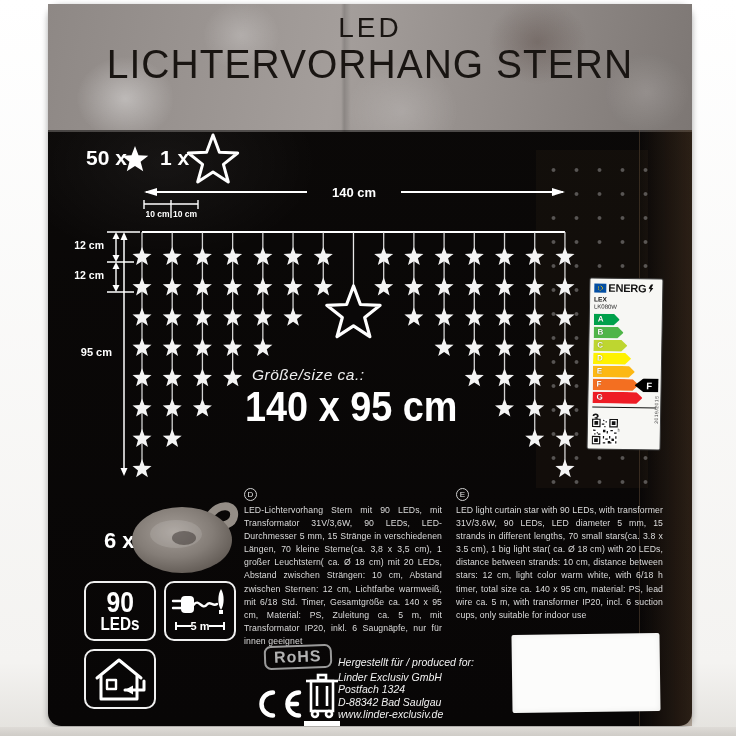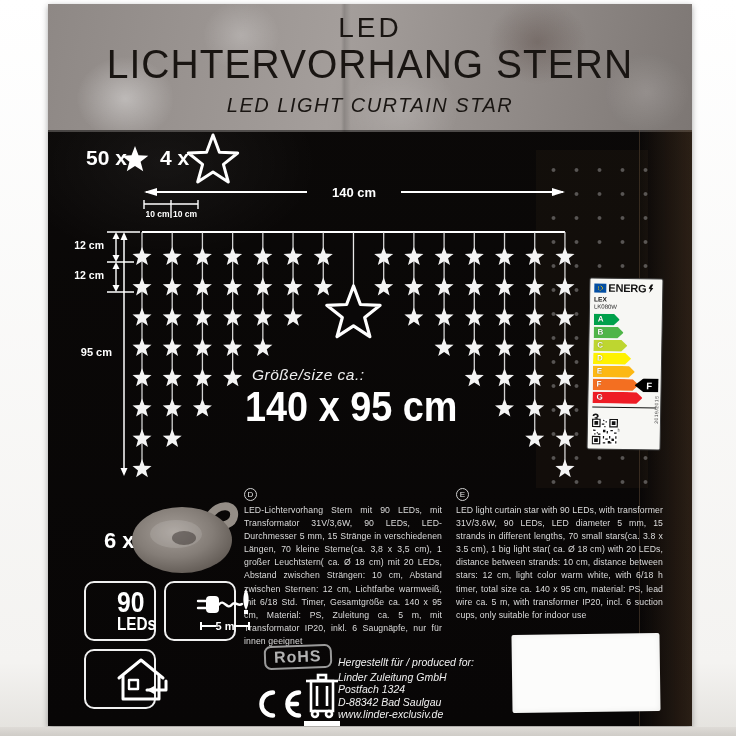--- a/index.html
+++ b/index.html
@@ -8,21 +8,21 @@
     background:linear-gradient(#ffffff 0%,#f4f3f1 90%,#e3e1dd 100%);
     font-family:"Liberation Sans",sans-serif;
   }
   .floor{position:absolute;left:0;right:0;bottom:0;height:9px;
     background:linear-gradient(#dedbd7,#cfccc7);}
   
   .box{position:absolute;left:48px;top:4px;width:644px;height:722px;
     background:
       radial-gradient(220px 140px at 18% 22%, rgba(255,255,255,.05), rgba(0,0,0,0) 70%),
       linear-gradient(#0b0908,#080606);
-    box-shadow:0 2px 6px rgba(0,0,0,.35);}
+    box-shadow:0 2px 6px rgba(0,0,0,.35);border-radius:13px;}
   
   .pkg-header{position:absolute;left:0;top:0;width:100%;height:126px;
     background:
       linear-gradient(90deg, rgba(0,0,0,0) 45.5%, rgba(0,0,0,.14) 46%, rgba(0,0,0,0) 47%),
       radial-gradient(70px 60px at 12% 75%, rgba(255,255,255,.38), rgba(255,255,255,0) 70%),
       radial-gradient(55px 50px at 30% 25%, rgba(255,255,255,.22), rgba(255,255,255,0) 70%),
       radial-gradient(80px 70px at 55% 85%, rgba(255,255,255,.16), rgba(255,255,255,0) 70%),
       radial-gradient(70px 60px at 76% 30%, rgba(90,75,70,.45), rgba(90,75,70,0) 70%),
       radial-gradient(60px 55px at 93% 70%, rgba(255,255,255,.14), rgba(255,255,255,0) 70%),
       linear-gradient(100deg,#8e8885 0%,#a49e9b 45%,#918b88 72%,#7d7774 100%);
@@ -82,21 +82,21 @@
   .desc{position:absolute;top:484px;color:#dcdcdc;font-size:8.7px;line-height:13.1px;
     text-align:justify;letter-spacing:.1px;}
   .desc-de{left:196px;width:198px;}
   .desc-en{left:408px;width:207px;}
   .circ{display:inline-block;width:11px;height:11px;line-height:11px;border:1px solid #cfcfcf;
     border-radius:50%;text-align:center;font-size:8px;margin-bottom:3px;color:#e8e8e8;}
   
   .badges{position:absolute;left:36px;top:577px;display:grid;
     grid-template-columns:72px 72px;grid-template-rows:60px 60px;gap:8px;}
   .badge{border:2.5px solid #f0f0f0;border-radius:10px;display:flex;flex-direction:column;
-    justify-content:center;color:#fff;padding-left:28px;}
+    align-items:center;justify-content:center;color:#fff;}
   .b-90{font-size:29px;font-weight:bold;line-height:25px;transform:scaleX(.85);}
   .b-leds{font-size:18px;font-weight:bold;line-height:18px;transform:scaleX(.85);}
   .b-ip{font-size:26px;font-weight:bold;transform:scaleX(.88);}
   
   .rohs{position:absolute;left:216px;top:641px;border:2px solid #9a9a9a;color:#b2b2b2;
     border-radius:7px;font-size:16px;font-weight:bold;letter-spacing:1px;padding:1px 8px;
     transform:rotate(-2deg);}
   .ce-ic{position:absolute;left:204px;top:684px;}
   .bin-ic{position:absolute;left:252px;top:668px;}
   
@@ -110,31 +110,30 @@
     border-radius:2px;transform:rotate(-.8deg);box-shadow:inset 0 0 6px rgba(0,0,0,.07);}
 </style>
 </head>
 <body>
 
 <div class="box">
 
   <div class="pkg-header">
     <div class="hdr-brand">LED</div>
     <div class="hdr-title">LICHTERVORHANG STERN</div>
-    <div class="hdr-sub">LED LIGHT CURTAIN STAR</div>
   </div>
 
   <div class="photo-panel"></div>
   <div class="dots"></div>
 
   <div class="count-label c70">50 x</div>
   <svg class="star-small-ic" width="30" height="30">
     <polygon id="count-star" fill="#ffffff" points="15.0,2.0 18.5,11.2 28.3,11.7 20.6,17.8 23.2,27.3 15.0,21.9 6.8,27.3 9.4,17.8 1.7,11.7 11.5,11.2"></polygon>
   </svg>
-  <div class="count-label c1">4 x</div>
+  <div class="count-label c1">1 x</div>
   <svg class="star-big-ic" width="62" height="62">
     <polygon id="count-bigstar" fill="none" stroke="#ffffff" stroke-width="3" stroke-linejoin="round" points="31.0,7.0 37.4,24.2 55.7,25.0 41.4,36.4 46.3,54.0 31.0,43.9 15.7,54.0 20.6,36.4 6.3,25.0 24.6,24.2"></polygon>
   </svg>
 
   <svg id="curtain-svg" width="522" height="300">
       <line x1="86" y1="7" x2="247" y2="7" stroke="#fff" stroke-width="1.8"></line>
       <line x1="341" y1="7" x2="503" y2="7" stroke="#fff" stroke-width="1.8"></line>
       <polygon points="84,7 97,3 97,11" fill="#fff"></polygon>
       <polygon points="505,7 492,3 492,11" fill="#fff"></polygon>
       <text x="294" y="11.5" fill="#fff" font-size="13" font-weight="bold" font-family="Liberation Sans, sans-serif" text-anchor="middle">140 cm</text>
@@ -380,21 +379,21 @@
       <line x1="17" y1="14" x2="17" y2="34"></line>
         <line x1="27" y1="14" x2="27" y2="34"></line>
       <circle cx="15" cy="42" r="3"></circle>
         <circle cx="29" cy="42" r="3"></circle>
     </g>
     <rect x="4" y="49" width="36" height="5" fill="#fff"></rect>
   </svg>
 
   <div class="producer">
     <div class="intro">Hergestellt für / produced for:</div>
-    <div>Linder Zuleitung GmbH</div>
+    <div>Linder Exclusiv GmbH</div>
     <div>Postfach 1324</div>
     <div>D-88342 Bad Saulgau</div>
     <div>www.linder-exclusiv.de</div>
   </div>
 
   <div class="white-label"></div>
 
 </div>
 <div class="floor"></div>
 

